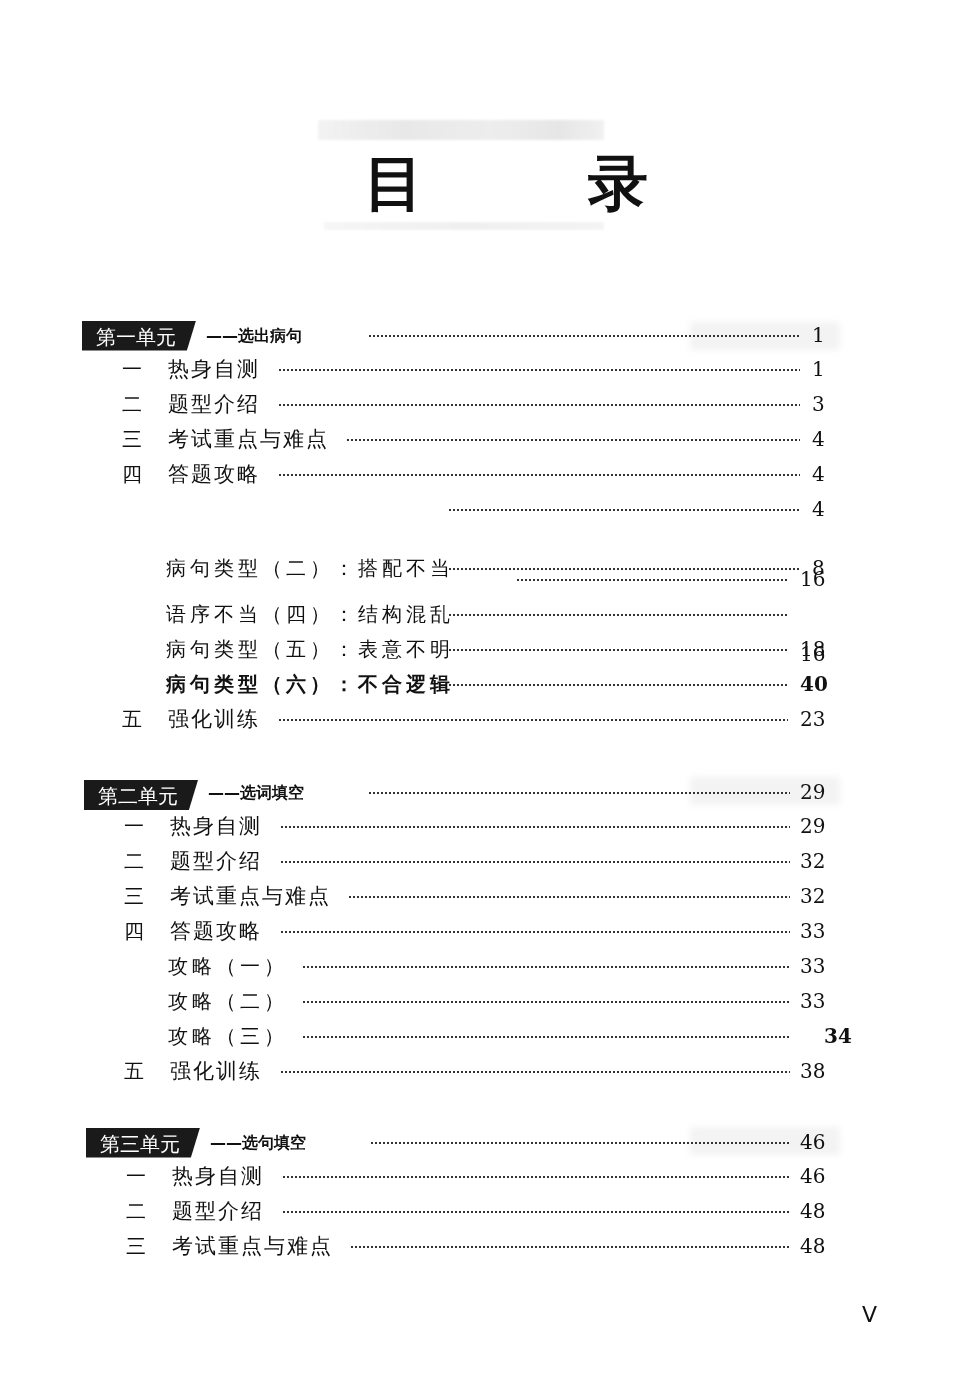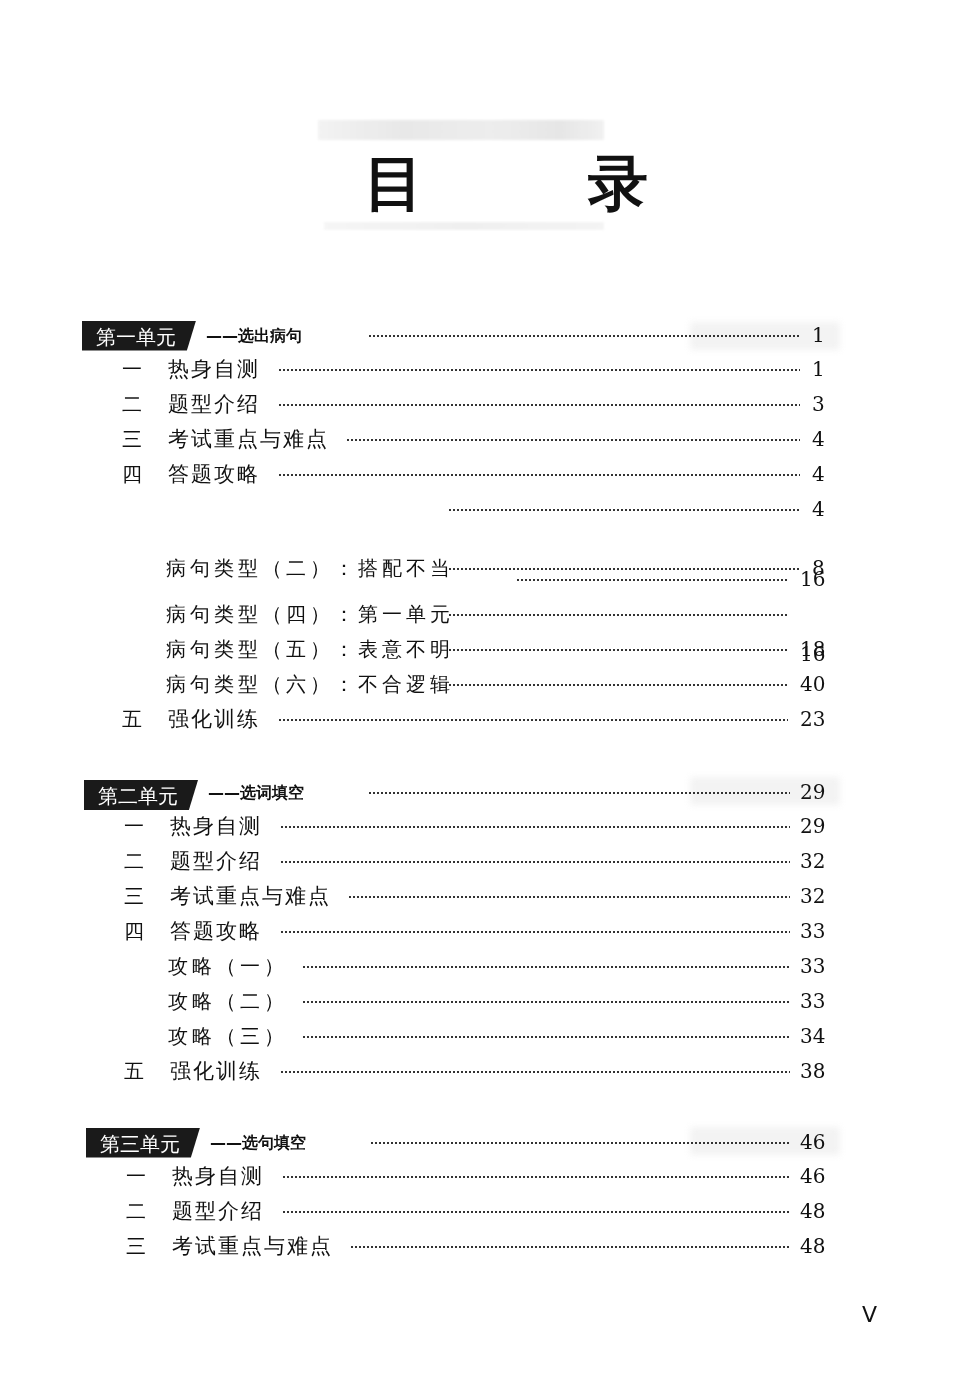--- a/index.html
+++ b/index.html
@@ -107,30 +107,30 @@
   <div class="row sub" style="left:166px; top:527px; width:676px;margin-top:24px;">
     <span class="label">病句类型（二）：搭配不当</span>
     <span class="dots" style="left:282px; width:352px;"></span>
     <span class="page" style="left:646px;">8</span>
   </div>
   <div class="row sub" style="left:166px; top:562px; width:676px;">
     <span class="dots" style="left:350px; width:272px;"></span>
     <span class="page" style="left:634px;">16</span>
   </div>
   <div class="row sub" style="left:166px; top:597px; width:676px;">
-    <span class="label">病句类型（四）：第一单元</span>
+    <span class="label">语序不当（四）：结构混乱</span>
     <span class="dots" style="left:282px; width:340px;"></span>
     <span class="page" style="left:634px;margin-top:40px;">16</span>
   </div>
   <div class="row sub" style="left:166px; top:632px; width:676px;">
     <span class="label">病句类型（五）：表意不明</span>
     <span class="dots" style="left:282px; width:340px;"></span>
     <span class="page" style="left:634px;">18</span>
   </div>
-  <div class="row sub" style="left:166px; top:667px; width:676px;">
+  <div class="row sub" style="left:166px; top:667px; width:676px;font-weight:bold;">
     <span class="label">病句类型（六）：不合逻辑</span>
     <span class="dots" style="left:282px; width:340px;"></span>
     <span class="page" style="left:634px;">40</span>
   </div>
   <div class="row" style="left:122px; top:702px; width:720px;">
     <span class="num">五</span>
     <span class="label">强化训练</span>
     <span class="dots" style="left:156px; width:510px;"></span>
     <span class="page" style="left:678px;">23</span>
   </div>
@@ -171,21 +171,21 @@
     <span class="page" style="left:632px;">33</span>
   </div>
   <div class="row sub" style="left:168px; top:984px; width:676px;">
     <span class="label">攻略（二）</span>
     <span class="dots" style="left:134px; width:488px;"></span>
     <span class="page" style="left:632px;">33</span>
   </div>
   <div class="row sub" style="left:168px; top:1019px; width:676px;">
     <span class="label">攻略（三）</span>
     <span class="dots" style="left:134px; width:488px;"></span>
-    <span class="page" style="left:632px;">34</span>
+    <span class="page" style="left:656px;font-weight:bold;">34</span>
   </div>
   <div class="row" style="left:124px; top:1054px; width:720px;">
     <span class="num">五</span>
     <span class="label">强化训练</span>
     <span class="dots" style="left:156px; width:510px;"></span>
     <span class="page" style="left:676px;">38</span>
   </div>
 
   <div class="row unit-row" style="left:86px; top:1125px; width:760px;">
     <span class="badge">第三单元</span>

